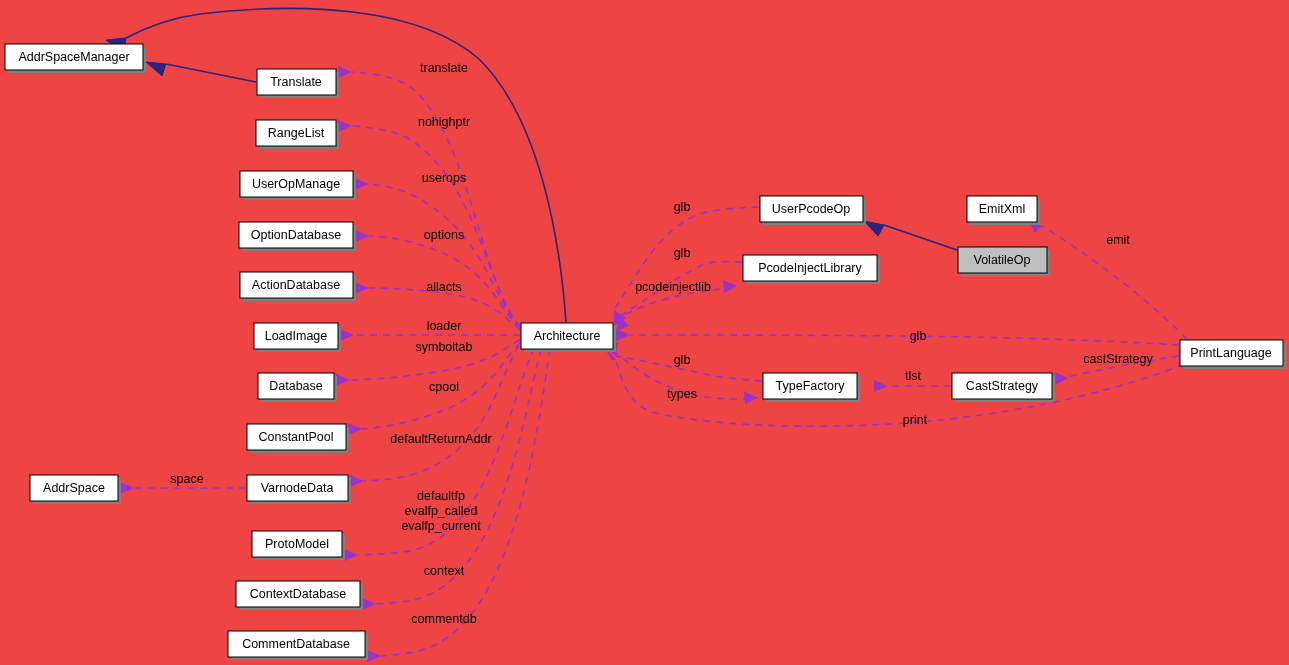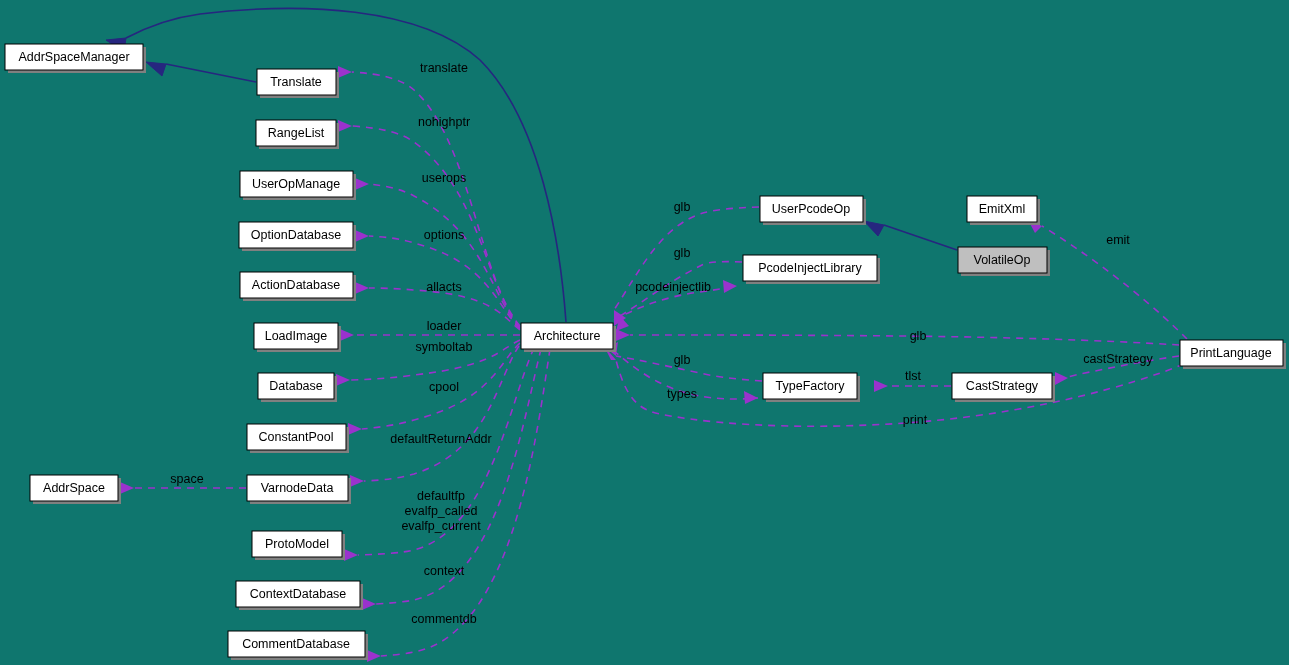--- a/index.html
+++ b/index.html
@@ -8,21 +8,21 @@
     background: #ffffff;
   }
   body {
     font-family: "Liberation Sans", sans-serif;
   }
   #diagram-wrap {
     position: relative;
     width: 1289px;
     height: 665px;
     overflow: hidden;
-    background: #0f766e;
+    background: #ef4444;
   }
   svg#graph {
     position: absolute;
     top: 0;
     left: 0;
     width: 1289px;
     height: 665px;
     display: block;
   }
   .node-box {

